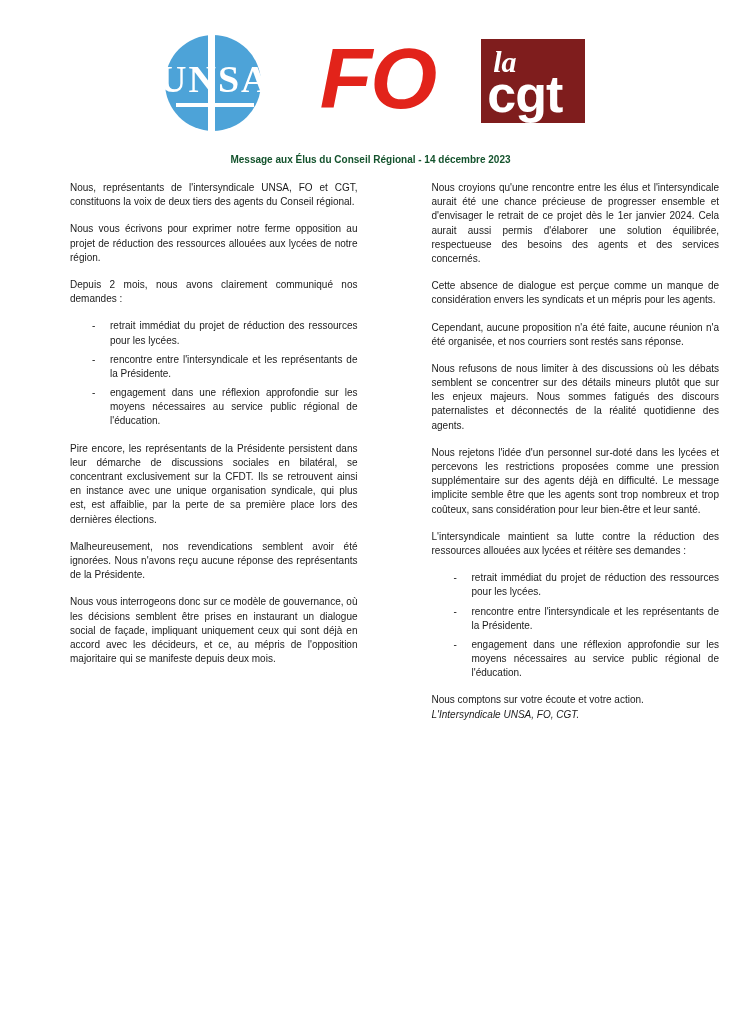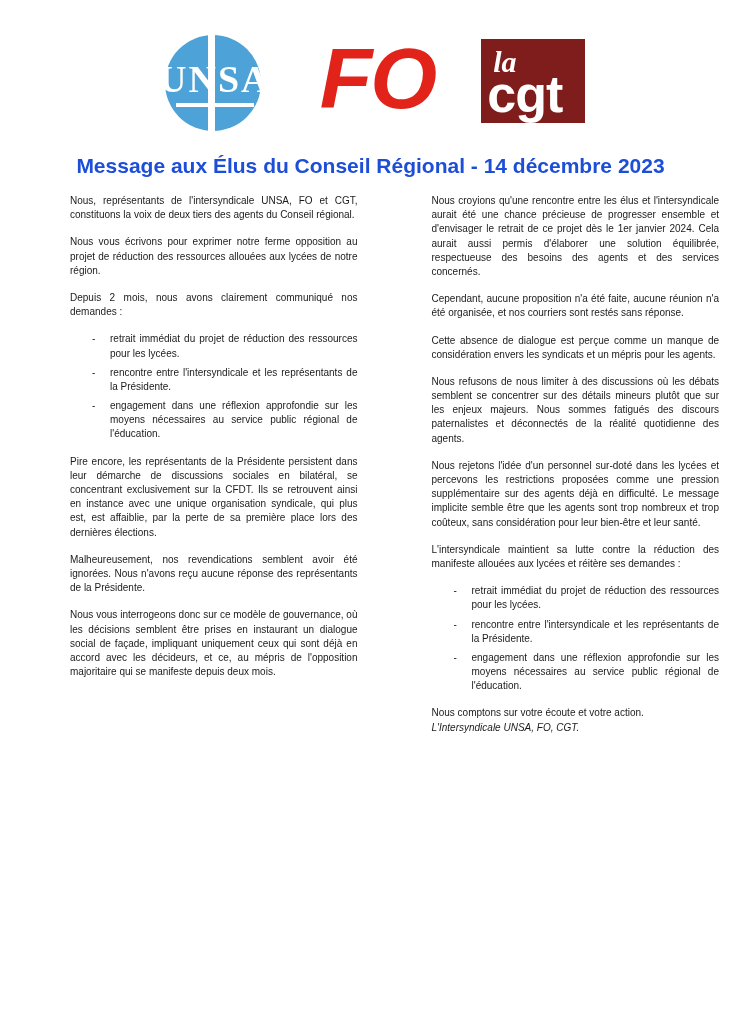--- a/index.html
+++ b/index.html
@@ -114,22 +114,22 @@
     font-size: 52px;
     line-height: 58px;
     color: #ffffff;
     letter-spacing: -1px;
   }
 
   
   .doc-title {
     text-align: center;
     font-weight: bold;
-    font-size: 21px;
-    color: #1d4ed8;
+    font-size: 10px;
+    color: #14532d;
     margin-top: 14px;
     margin-bottom: 16px;
   }
 
   
   .columns {
     display: flex;
     gap: 26px;
     align-items: flex-start;
   }
@@ -207,25 +207,25 @@
         <li>rencontre entre l'intersyndicale et les représentants de la Présidente.</li>
         <li>engagement dans une réflexion approfondie sur les moyens nécessaires au service public régional de l'éducation.</li>
       </ul>
       <p>Pire encore, les représentants de la Présidente persistent dans leur démarche de discussions sociales en bilatéral, se concentrant exclusivement sur la CFDT. Ils se retrouvent ainsi en instance avec une unique organisation syndicale, qui plus est, est affaiblie, par la perte de sa première place lors des dernières élections.</p>
       <p>Malheureusement, nos revendications semblent avoir été ignorées. Nous n'avons reçu aucune réponse des représentants de la Présidente.</p>
       <p class="last">Nous vous interrogeons donc sur ce modèle de gouvernance, où les décisions semblent être prises en instaurant un dialogue social de façade, impliquant uniquement ceux qui sont déjà en accord avec les décideurs, et ce, au mépris de l'opposition majoritaire qui se manifeste depuis deux mois.</p>
     </div>
 
     <div class="col">
       <p>Nous croyions qu'une rencontre entre les élus et l'intersyndicale aurait été une chance précieuse de progresser ensemble et d'envisager le retrait de ce projet dès le 1er janvier 2024. Cela aurait aussi permis d'élaborer une solution équilibrée, respectueuse des besoins des agents et des services concernés.</p>
+      <p>Cette absence de dialogue est perçue comme un manque de considération envers les syndicats et un mépris pour les agents.</p>
       <p>Cependant, aucune proposition n'a été faite, aucune réunion n'a été organisée, et nos courriers sont restés sans réponse.</p>
-      <p>Cette absence de dialogue est perçue comme un manque de considération envers les syndicats et un mépris pour les agents.</p>
       <p>Nous refusons de nous limiter à des discussions où les débats semblent se concentrer sur des détails mineurs plutôt que sur les enjeux majeurs. Nous sommes fatigués des discours paternalistes et déconnectés de la réalité quotidienne des agents.</p>
       <p>Nous rejetons l'idée d'un personnel sur-doté dans les lycées et percevons les restrictions proposées comme une pression supplémentaire sur des agents déjà en difficulté. Le message implicite semble être que les agents sont trop nombreux et trop coûteux, sans considération pour leur bien-être et leur santé.</p>
-      <p>L'intersyndicale maintient sa lutte contre la réduction des manifeste allouées aux lycées et réitère ses demandes :</p>
+      <p>L'intersyndicale maintient sa lutte contre la réduction des ressources allouées aux lycées et réitère ses demandes :</p>
       <ul class="dash-list">
         <li>retrait immédiat du projet de réduction des ressources pour les lycées.</li>
         <li>rencontre entre l'intersyndicale et les représentants de la Présidente.</li>
         <li>engagement dans une réflexion approfondie sur les moyens nécessaires au service public régional de l'éducation.</li>
       </ul>
       <p style="margin-bottom:0">Nous comptons sur votre écoute et votre action.</p>
       <p class="signature last">L'Intersyndicale UNSA, FO, CGT.</p>
     </div>
 
   </div>

